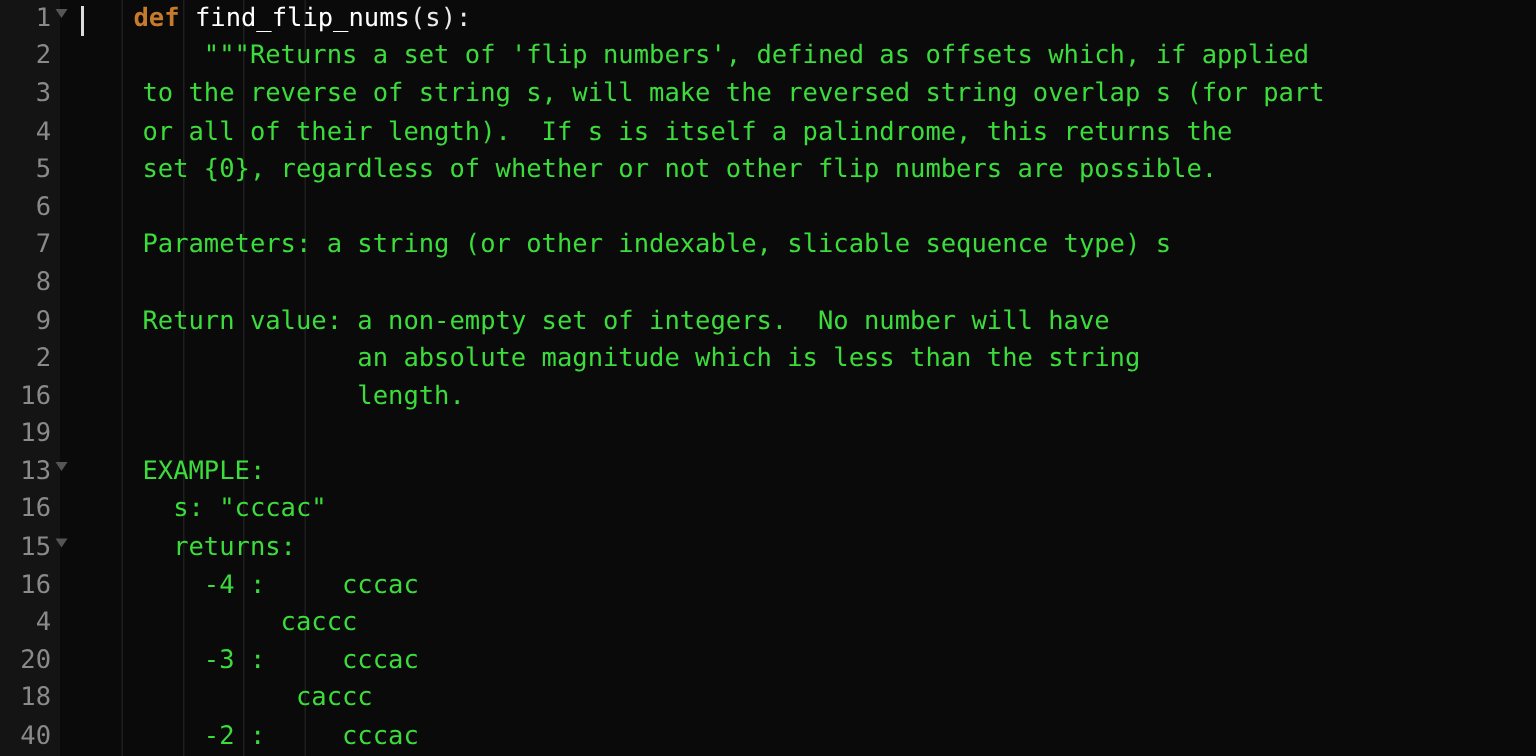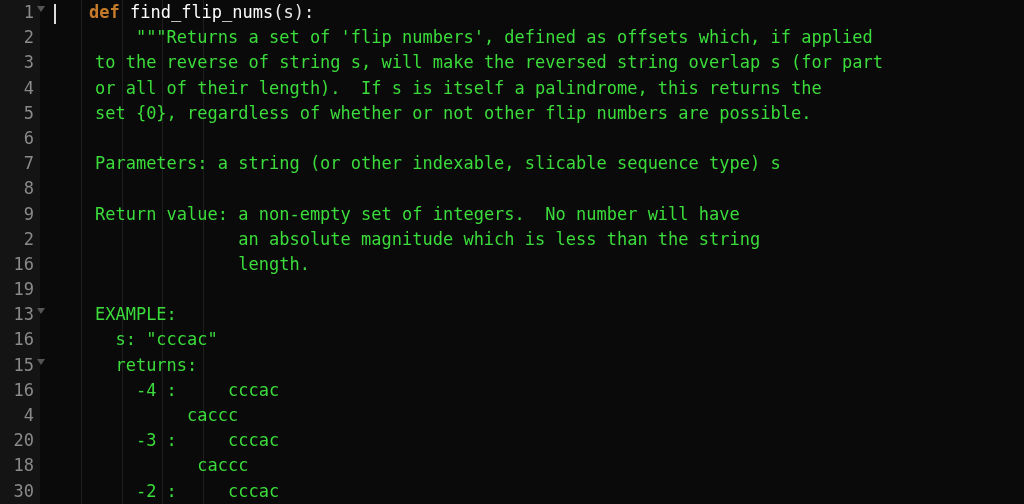--- a/index.html
+++ b/index.html
@@ -92,16 +92,16 @@
       <div class="ln">2</div>
       <div class="ln">16</div>
       <div class="ln">19</div>
       <div class="ln">13<div class="fold"></div></div>
       <div class="ln">16</div>
       <div class="ln">15<div class="fold"></div></div>
       <div class="ln">16</div>
       <div class="ln">4</div>
       <div class="ln">20</div>
       <div class="ln">18</div>
-      <div class="ln">30</div>
+      <div class="ln">40</div>
     </div>
   <div class="code" style="position: relative;"><div class="guide" style="left: 40.8px; position: absolute; top: 0px; bottom: 0px;"></div><div class="guide" style="left: 81.6px; position: absolute; top: 0px; bottom: 0px;"></div><div class="guide" style="left: 122.4px; position: absolute; top: 0px; bottom: 0px;"></div><div class="guide" style="left: 163.2px; position: absolute; top: 0px; bottom: 0px;"></div><div class="line"><span class="cursor"></span><span class="kw">def</span> <span class="fn">find_flip_nums</span><span class="pn">(</span><span class="pn">s</span><span class="pn">)</span><span class="pn">:</span></div><div class="line">        <span class="doc">"""Returns a set of 'flip numbers', defined as offsets which, if applied</span></div><div class="line">    <span class="doc">to the reverse of string s, will make the reversed string overlap s (for part</span></div><div class="line">    <span class="doc">or all of their length).  If s is itself a palindrome, this returns the</span></div><div class="line">    <span class="doc">set {0}, regardless of whether or not other flip numbers are possible.</span></div><div class="line">    <span class="doc"></span></div><div class="line">    <span class="doc">Parameters: a string (or other indexable, slicable sequence type) s</span></div><div class="line">    <span class="doc"></span></div><div class="line">    <span class="doc">Return value: a non-empty set of integers.  No number will have</span></div><div class="line">                  <span class="doc">an absolute magnitude which is less than the string</span></div><div class="line">                  <span class="doc">length.</span></div><div class="line">    <span class="doc"></span></div><div class="line">    <span class="doc">EXAMPLE:</span></div><div class="line">      <span class="doc">s: "cccac"</span></div><div class="line">      <span class="doc">returns:</span></div><div class="line">        <span class="doc">-4 :     cccac</span></div><div class="line">             <span class="doc">caccc</span></div><div class="line">        <span class="doc">-3 :     cccac</span></div><div class="line">              <span class="doc">caccc</span></div><div class="line">        <span class="doc">-2 :     cccac</span></div></div>
 </div>
 
 </body></html>

